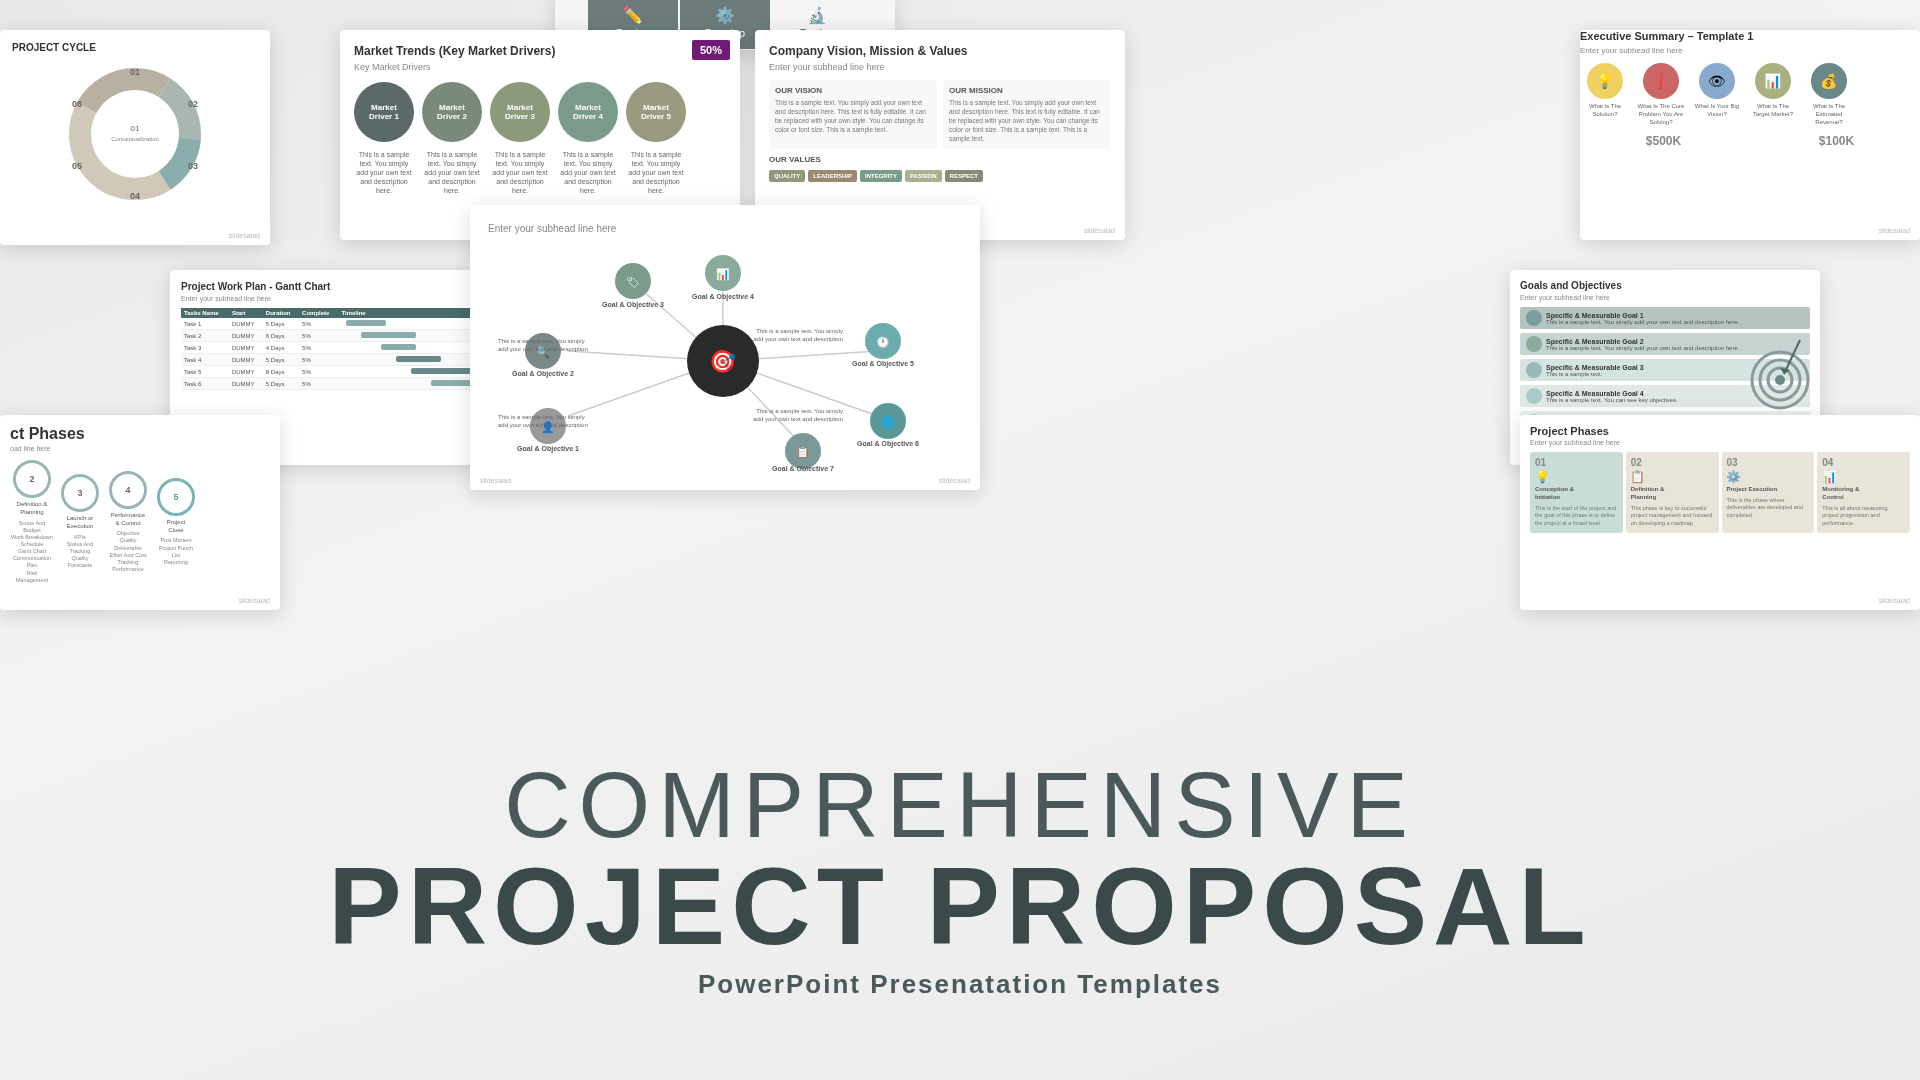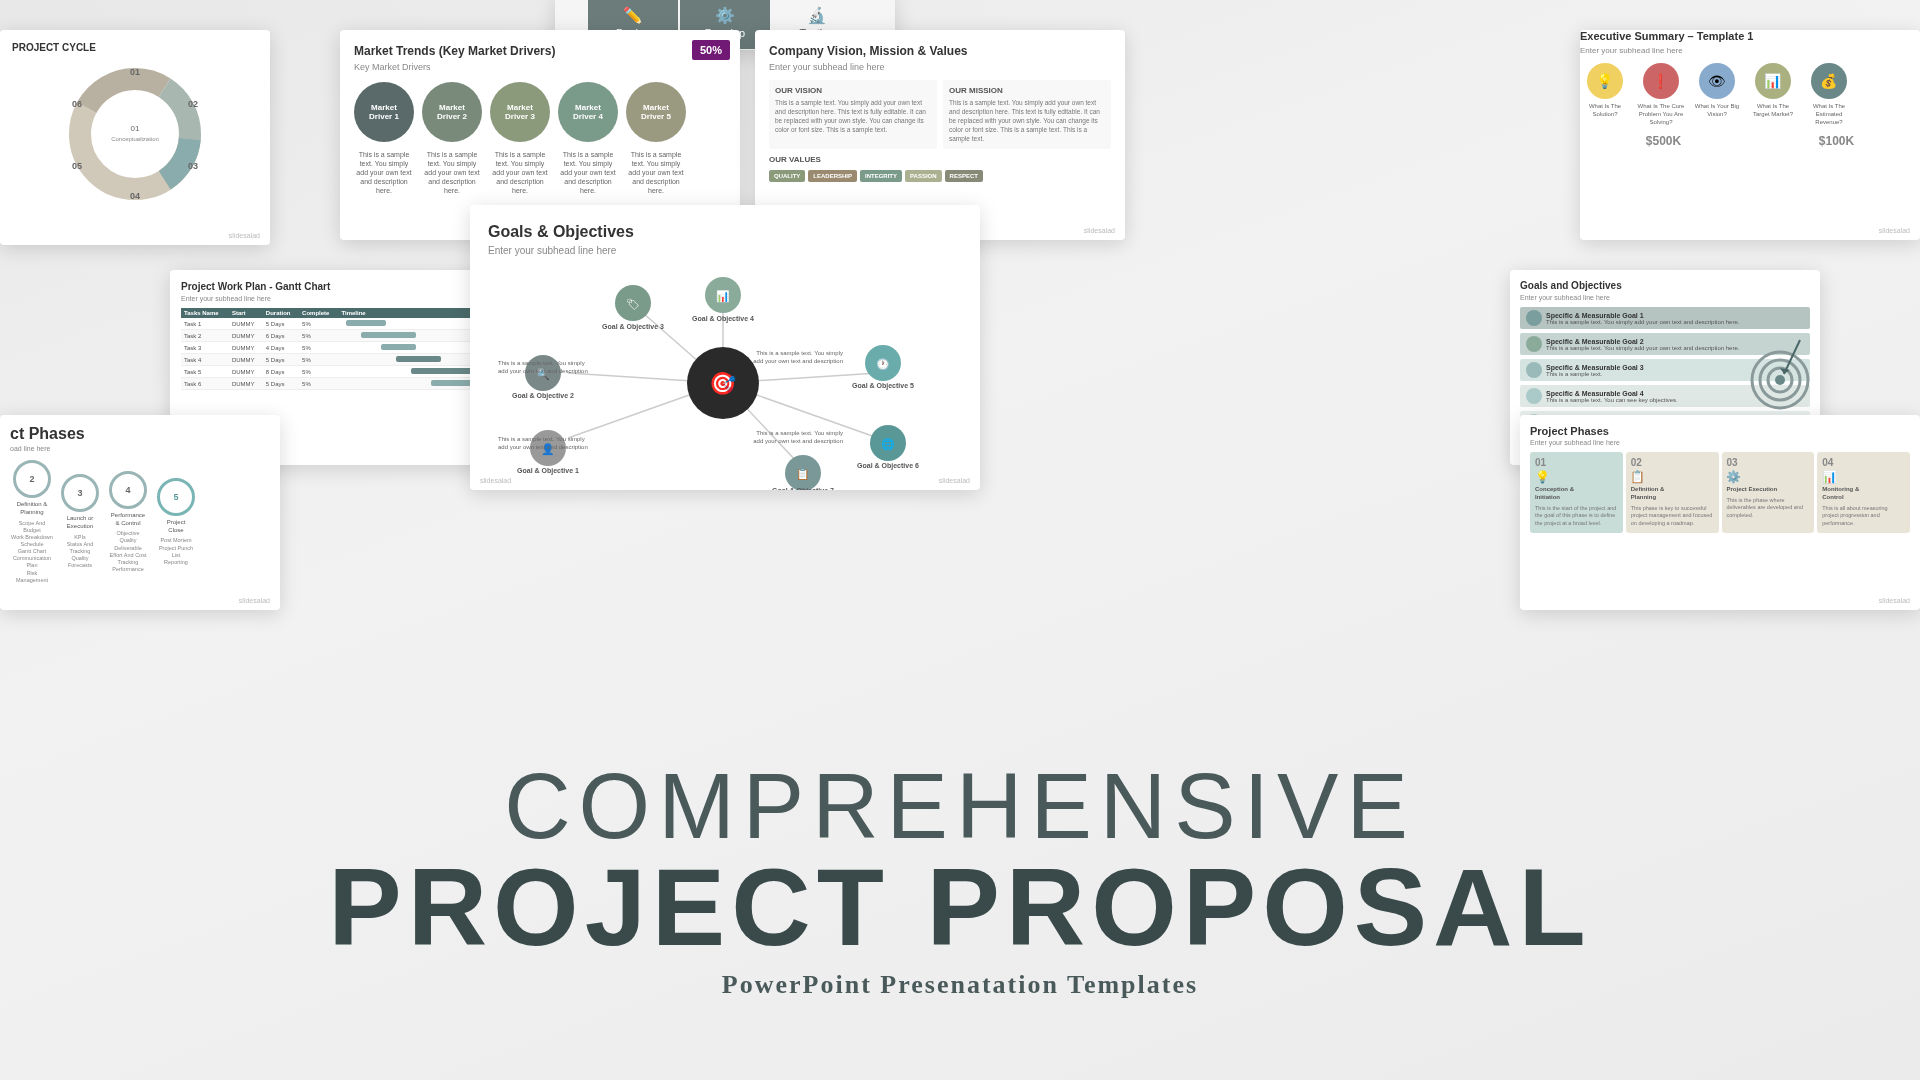--- a/index.html
+++ b/index.html
@@ -486,21 +486,20 @@
       color: #3a4a4a;
       letter-spacing: 6px;
       line-height: 1;
       text-transform: uppercase;
     }
     .hero-subtitle {
       font-size: 26px;
       color: #666;
       margin-top: 8px;
       letter-spacing: 2px;
-      font-family: Liberation Serif, serif;
     }
     .hero-subtitle span {
       font-weight: bold;
       color: #4a5a5a;
     }
     .hero-banner {
       display: inline-block;
       background: #4a6060;
       color: white;
       font-size: 20px;
@@ -699,21 +698,20 @@
         <td>5 Days</td>
         <td>5%</td>
         <td colspan="6"><span class="gantt-bar" style="width:50px; margin-left:90px;"></span></td>
       </tr>
     </tbody>
   </table>
   <div class="slidesalad-watermark">slidesalad</div>
 </div>
 
 <div class="slide-thumb slide-goals">
-  <div class="slide-title">Goals &amp; Objectives</div>
   <div class="slide-subtitle">Enter your subhead line here</div>
   
   <svg width="470" height="220" viewBox="0 0 470 220" style="margin-top:5px;">
 
     <line x1="235" y1="110" x2="80" y2="165" stroke="#ccc" stroke-width="1.5"></line>
     <line x1="235" y1="110" x2="80" y2="100" stroke="#ccc" stroke-width="1.5"></line>
     <line x1="235" y1="110" x2="155" y2="40" stroke="#ccc" stroke-width="1.5"></line>
     <line x1="235" y1="110" x2="235" y2="30" stroke="#ccc" stroke-width="1.5"></line>
     <line x1="235" y1="110" x2="390" y2="100" stroke="#ccc" stroke-width="1.5"></line>
     <line x1="235" y1="110" x2="390" y2="165" stroke="#ccc" stroke-width="1.5"></line>

